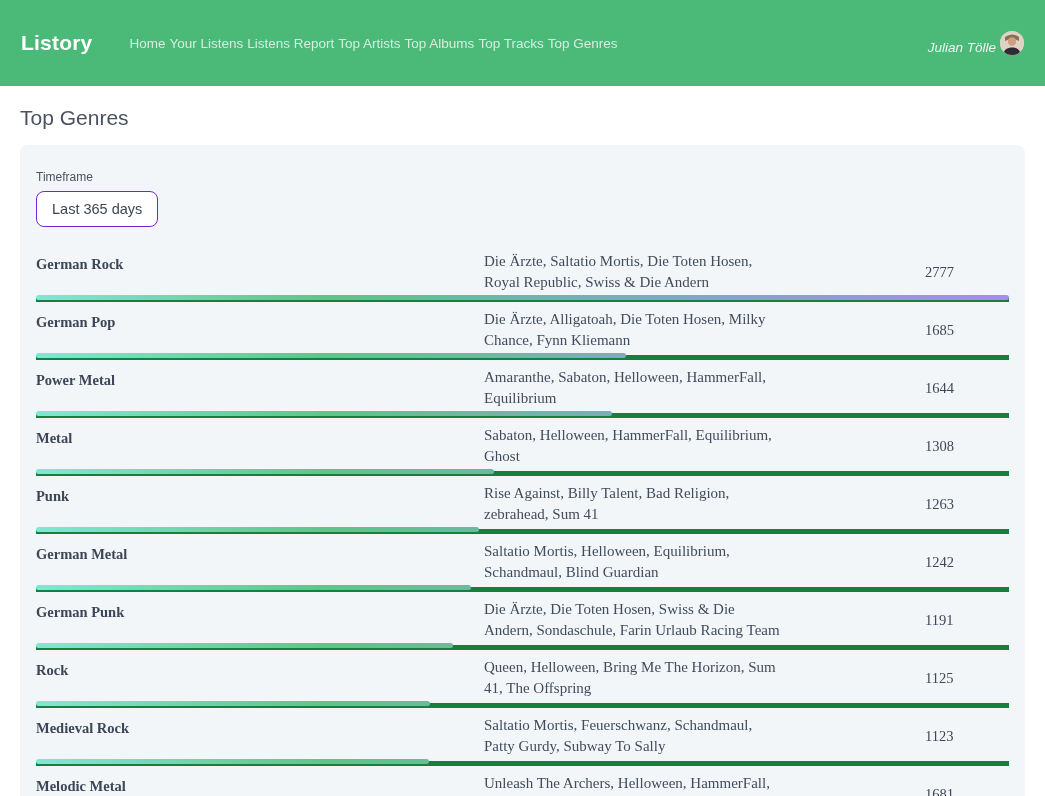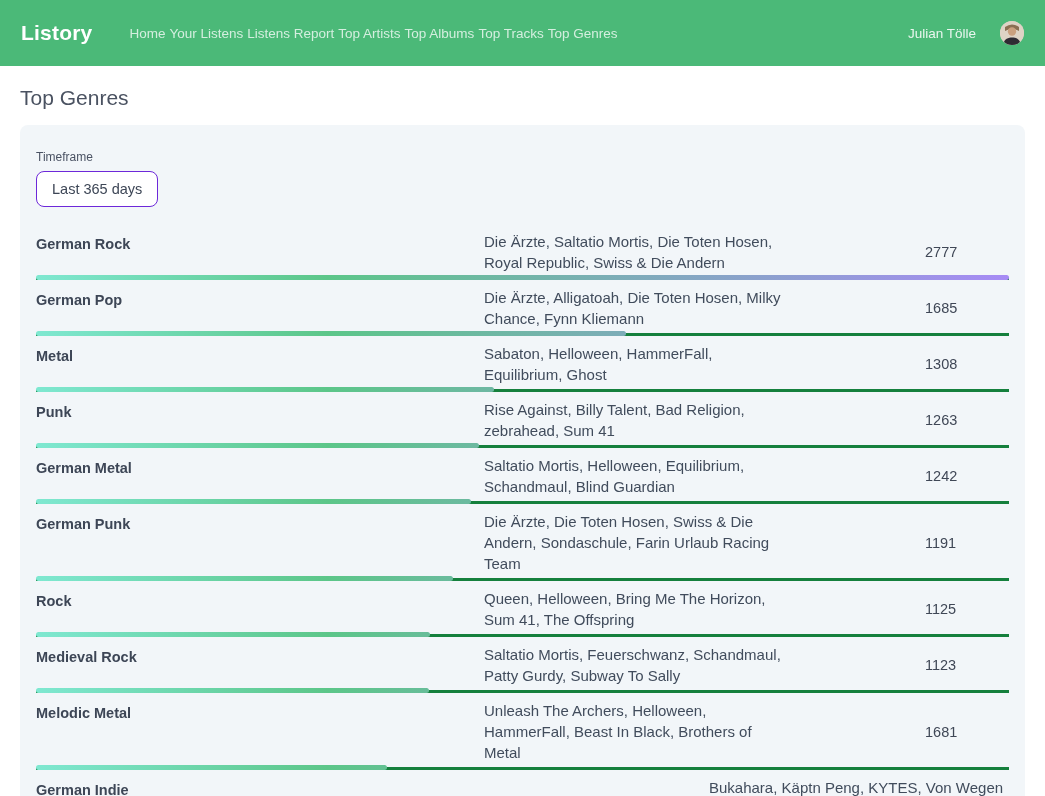--- a/index.html
+++ b/index.html
@@ -6,34 +6,34 @@
   html, body { margin: 0; padding: 0; }
   body {
     width: 1045px; height: 796px; overflow: hidden;
     background: #ffffff;
     font-family: "Liberation Sans", sans-serif;
     color: #3d4656;
   }
 
   
   .app-header {
-    height: 66px; background: #4bb978;
+    height: 86px; background: #4bb978;
     display: flex; align-items: center;
     padding: 0 21px;
   }
   .app-logo {
     color: #ffffff; font-size: 21px; font-weight: 700;
     letter-spacing: .2px; margin-right: 37px; cursor: pointer;
   }
   .main-nav { display: flex; align-items: center; gap: 4px; flex: 1; }
   .main-nav .nav-item {
     color: rgba(255,255,255,.76); font-size: 13.5px;
     text-decoration: none; cursor: pointer; white-space: nowrap;
   }
-  .user-area { display: flex; align-items: center; gap: 24px; }
+  .user-area { display: flex; align-items: flex-end; gap: 4px; font-style: italic; }
   .user-name { color: rgba(255,255,255,.88); font-size: 13.5px; }
   .avatar {
     width: 24px; height: 24px; border-radius: 50%;
     overflow: hidden; cursor: pointer; background: #ddd2c4;
     flex: 0 0 auto;
   }
   .avatar svg { display: block; }
 
   
   .page { padding: 0 20px; }
@@ -52,21 +52,22 @@
     border: 1px solid #6d28d9; border-radius: 8px;
     padding: 9px 15px; font-size: 14.5px; color: #3d4656;
     cursor: pointer;
   }
 
   
   .genre-rows { margin-top: 17px; }
   .genre-row {
     display: flex; position: relative;
     padding: 7px 0 4px;
-    border-bottom: 3px solid #15803d;
+    border-bottom: 5px solid #15803d;
+    font-family: Liberation Serif, serif;
   }
   .genre-name {
     flex: 1; padding-right: 24px;
     font-weight: 700; font-size: 14.5px; line-height: 21px;
     color: #3d4656; padding-top: 3px;
   }
   .genre-artists {
     flex: 0 0 300px;
     font-size: 15px; line-height: 21px; color: #414c5c;
   }
@@ -124,20 +125,26 @@
     <div class="genre-bar" style="width: 100%; background-size: 100% 100%;"></div>
   </div>
 
   <div class="genre-row">
     <div class="genre-name">German Pop</div>
     <div class="genre-artists">Die Ärzte, Alligatoah, Die Toten Hosen, Milky Chance, Fynn Kliemann</div>
     <div class="genre-count">1685</div>
     <div class="genre-bar" style="width: 60.677%; background-size: 164.807% 100%;"></div>
   </div>
 
+  <div class="genre-row">
+    <div class="genre-name">Power Metal</div>
+    <div class="genre-artists">Amaranthe, Sabaton, Helloween, HammerFall, Equilibrium</div>
+    <div class="genre-count">1644</div>
+    <div class="genre-bar" style="width: 59.2006%; background-size: 168.917% 100%;"></div>
+  </div>
 
   <div class="genre-row">
     <div class="genre-name">Metal</div>
     <div class="genre-artists">Sabaton, Helloween, HammerFall, Equilibrium, Ghost</div>
     <div class="genre-count">1308</div>
     <div class="genre-bar" style="width: 47.1012%; background-size: 212.309% 100%;"></div>
   </div>
 
   <div class="genre-row">
     <div class="genre-name">Punk</div>

